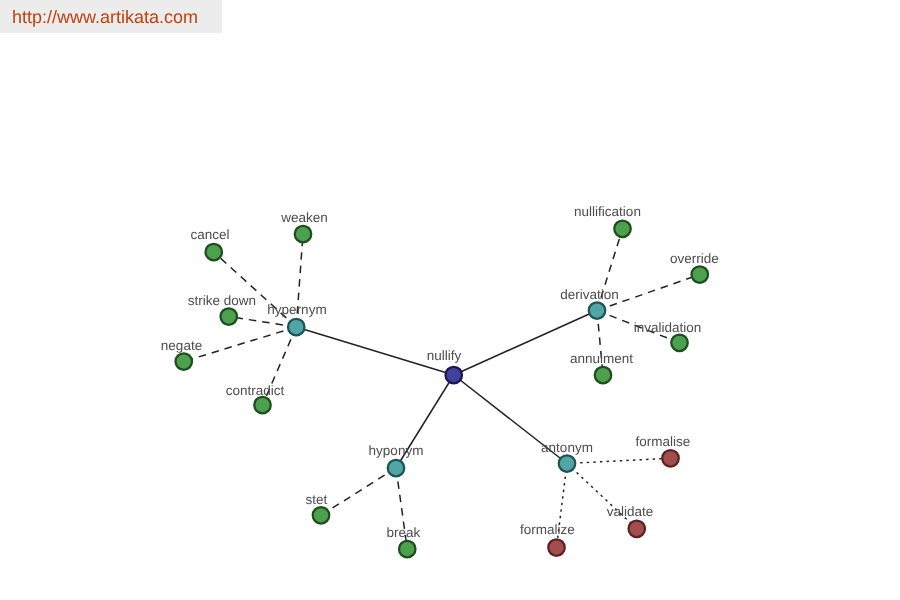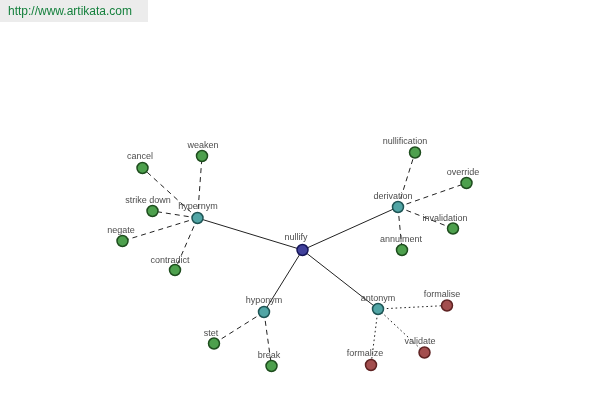--- a/index.html
+++ b/index.html
@@ -34,21 +34,21 @@
   }
   .graph-svg text {
     font-family: "Liberation Sans", sans-serif;
     font-size: 9px;
   }
 </style>
 </head>
 <body>
 
 <div class="screen" style="background: rgb(255, 255, 255);">
-  <div class="url-bar" style="background: rgb(236, 236, 236); color: #15803d;">
+  <div class="url-bar" style="background: rgb(236, 236, 236); color: #c2410c;">
     <span>http://www.artikata.com</span>
   </div>
   <svg id="graph-svg" class="graph-svg" width="600" height="400" viewBox="0 0 600 400">
       <line x1="302.5" y1="250" x2="197.5" y2="218" stroke="#222222" stroke-width="1"></line>
       <line x1="302.5" y1="250" x2="398" y2="207" stroke="#222222" stroke-width="1"></line>
       <line x1="302.5" y1="250" x2="264" y2="312" stroke="#222222" stroke-width="1"></line>
       <line x1="302.5" y1="250" x2="378" y2="309" stroke="#222222" stroke-width="1"></line>
       <line x1="197.5" y1="218" x2="142.5" y2="168" stroke="#222222" stroke-width="1" stroke-dasharray="5,4"></line>
       <line x1="197.5" y1="218" x2="202" y2="156" stroke="#222222" stroke-width="1" stroke-dasharray="5,4"></line>
       <line x1="197.5" y1="218" x2="152.5" y2="211" stroke="#222222" stroke-width="1" stroke-dasharray="5,4"></line>

